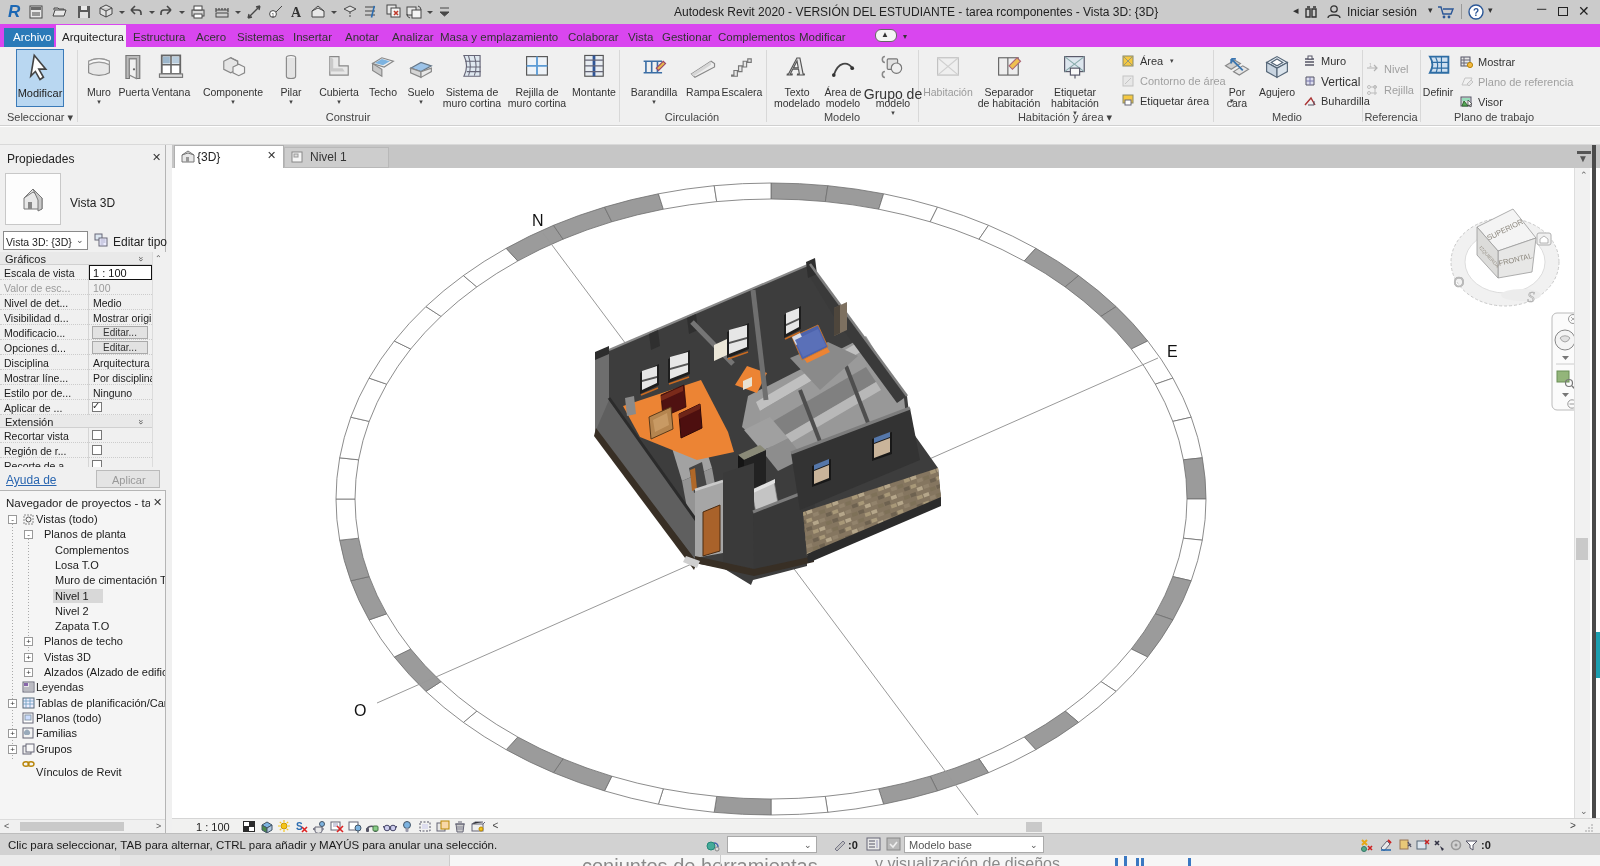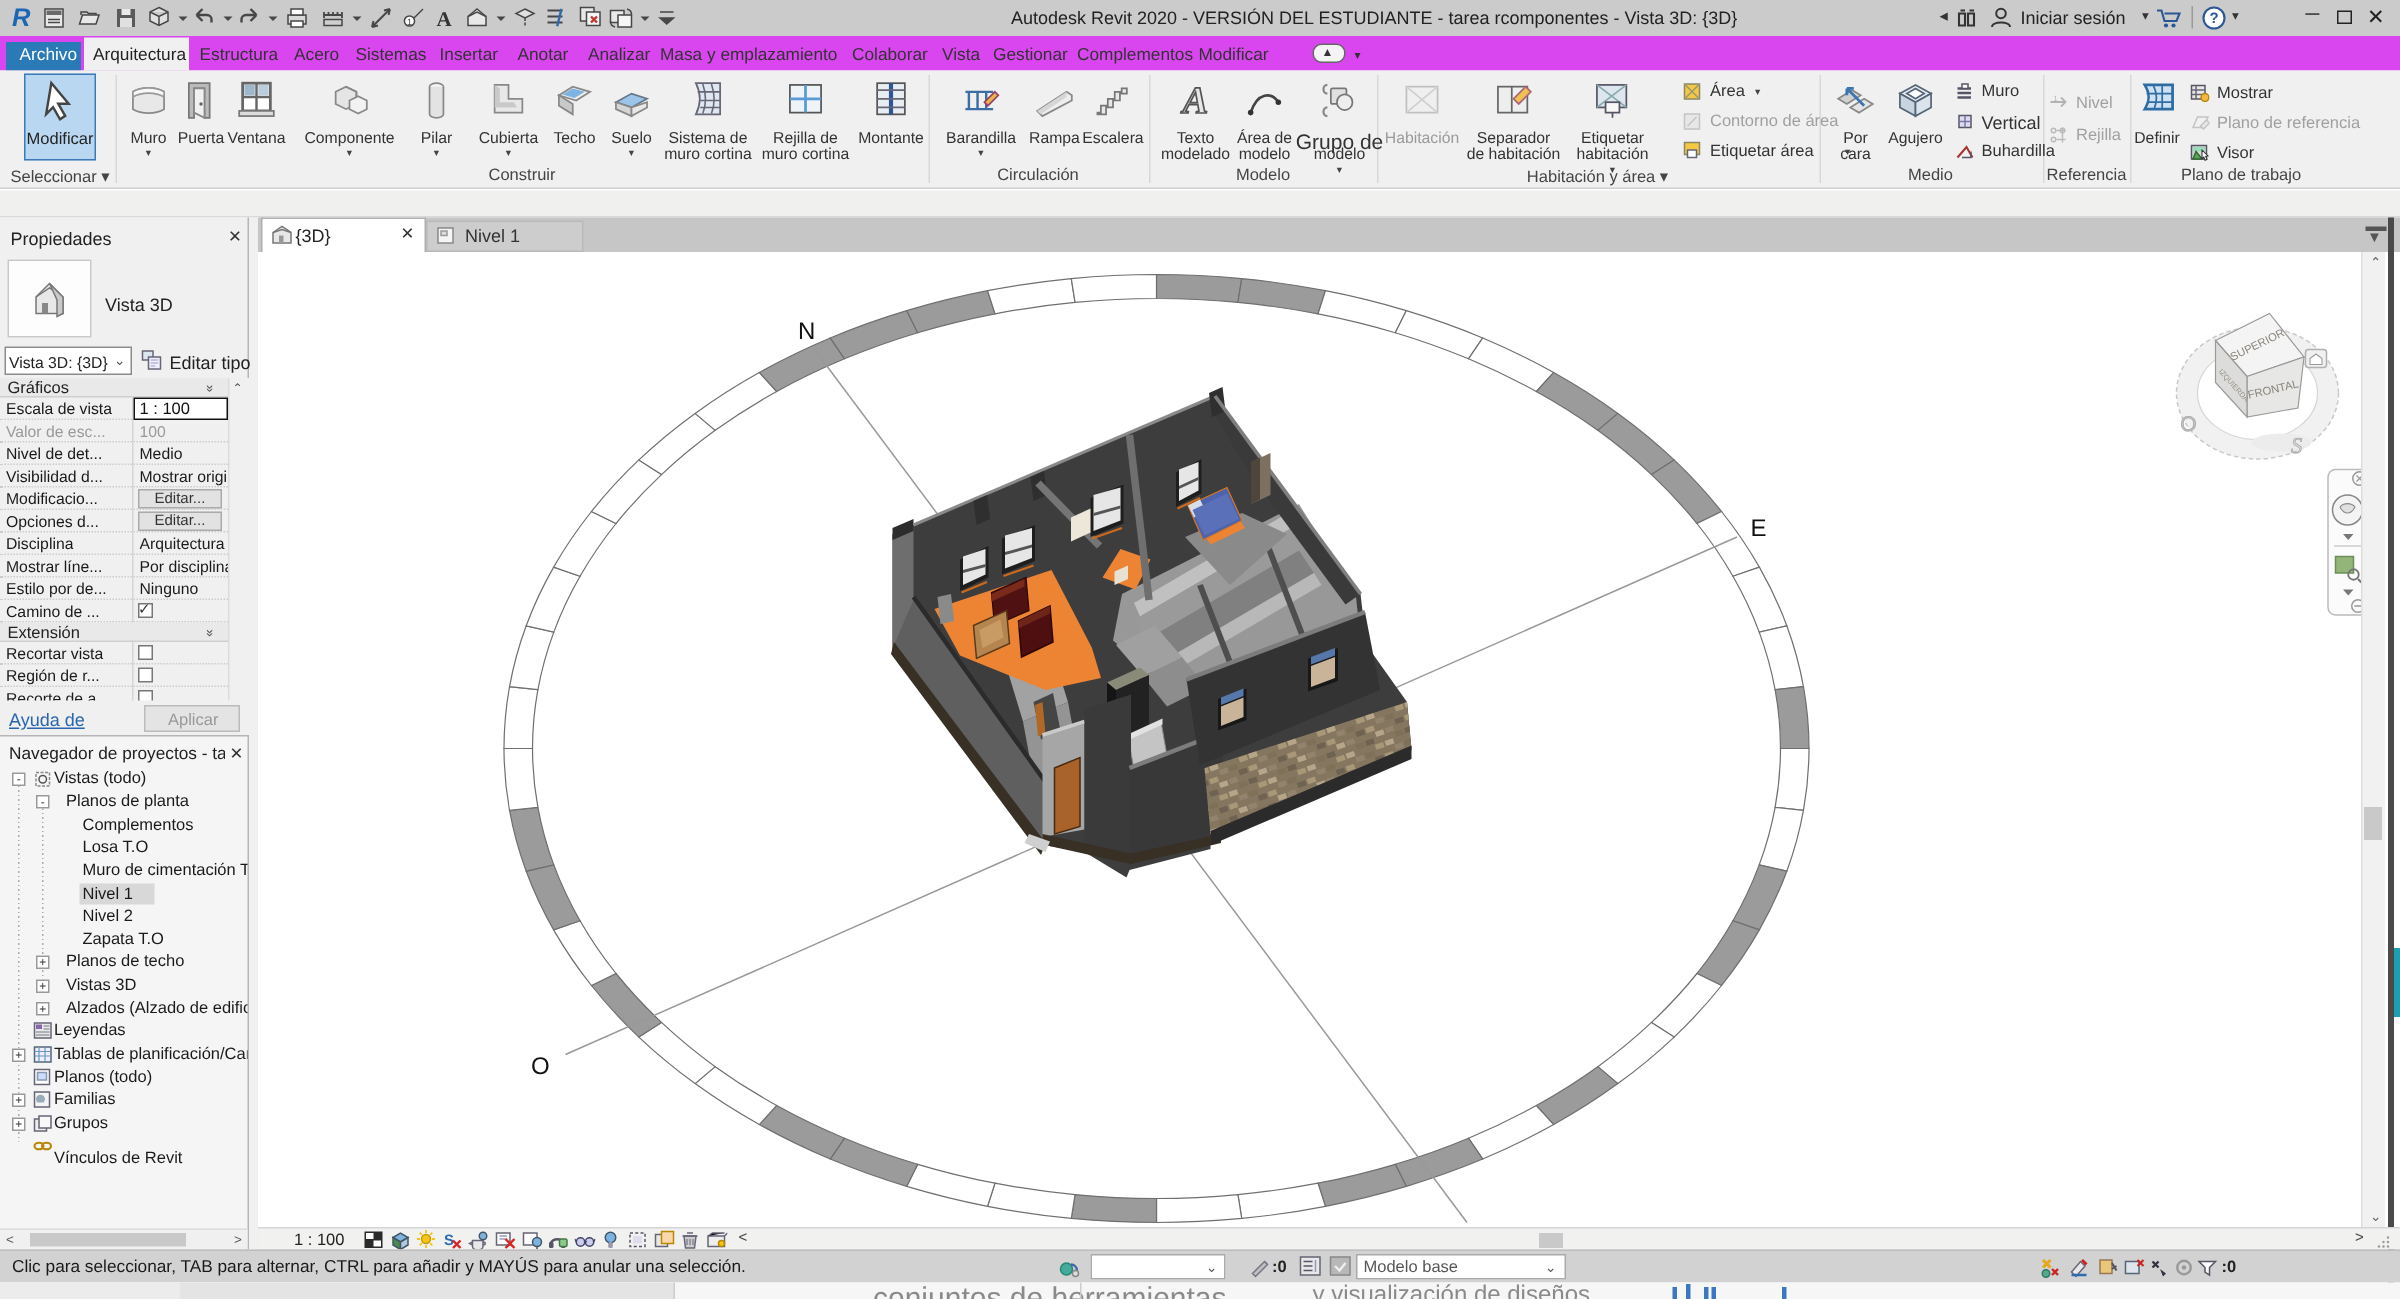--- a/index.html
+++ b/index.html
@@ -430,21 +430,21 @@
       <div class="abs" style="left:0;top:225px;width:152px;height:15px;border-bottom:1px dotted #ccc"></div>
       <div class="abs" style="left:88px;top:225px;width:1px;height:15px;background:#d5d5d5"></div>
       <div class="tx" style="left:4px;top:227px;font-size:10.5px;color:#1a1a1a;max-width:83px;overflow:hidden">Mostrar líne...</div>
       <div class="tx" style="left:93px;top:227px;font-size:10.5px;color:#1a1a1a;max-width:59px;overflow:hidden">Por disciplina</div>
       <div class="abs" style="left:0;top:240px;width:152px;height:15px;border-bottom:1px dotted #ccc"></div>
       <div class="abs" style="left:88px;top:240px;width:1px;height:15px;background:#d5d5d5"></div>
       <div class="tx" style="left:4px;top:242px;font-size:10.5px;color:#1a1a1a;max-width:83px;overflow:hidden">Estilo por de...</div>
       <div class="tx" style="left:93px;top:242px;font-size:10.5px;color:#1a1a1a;max-width:59px;overflow:hidden">Ninguno</div>
       <div class="abs" style="left:0;top:255px;width:152px;height:15px;border-bottom:1px dotted #ccc"></div>
       <div class="abs" style="left:88px;top:255px;width:1px;height:15px;background:#d5d5d5"></div>
-      <div class="tx" style="left:4px;top:257px;font-size:10.5px;color:#1a1a1a;max-width:83px;overflow:hidden">Camino de ...</div>
+      <div class="tx" style="left:4px;top:257px;font-size:10.5px;color:#1a1a1a;max-width:83px;overflow:hidden">Aplicar de ...</div>
       <div class="abs" style="left:92px;top:257px;width:10px;height:10px;background:#fff;border:1px solid #777"></div>
       <div class="tx" style="left:92px;top:255px;font-size:10px;color:#333">✓</div>
       <div class="abs" style="left:0;top:270px;width:152px;height:13px;background:#e9e9e9;border-bottom:1px solid #d0d0d0"></div>
       <div class="tx" style="left:5px;top:271px;font-size:11px;color:#222">Extensión</div>
       <div class="tx" style="left:138px;top:272px;font-size:9px;color:#555;transform:rotate(90deg)">»</div>
       <div class="abs" style="left:0;top:283px;width:152px;height:15px;border-bottom:1px dotted #ccc"></div>
       <div class="abs" style="left:88px;top:283px;width:1px;height:15px;background:#d5d5d5"></div>
       <div class="tx" style="left:4px;top:285px;font-size:10.5px;color:#1a1a1a;max-width:83px;overflow:hidden">Recortar vista</div>
       <div class="abs" style="left:92px;top:285px;width:10px;height:10px;background:#fff;border:1px solid #777"></div>
       <div class="abs" style="left:0;top:298px;width:152px;height:15px;border-bottom:1px dotted #ccc"></div>

